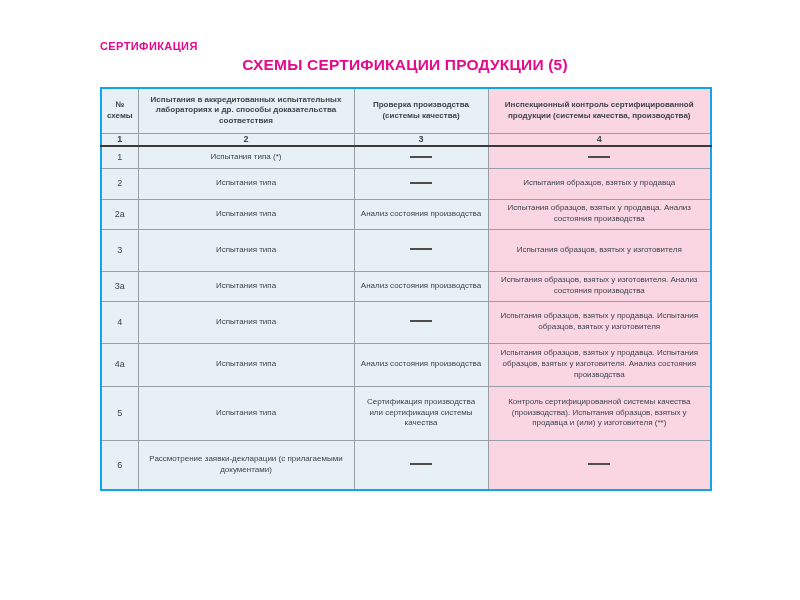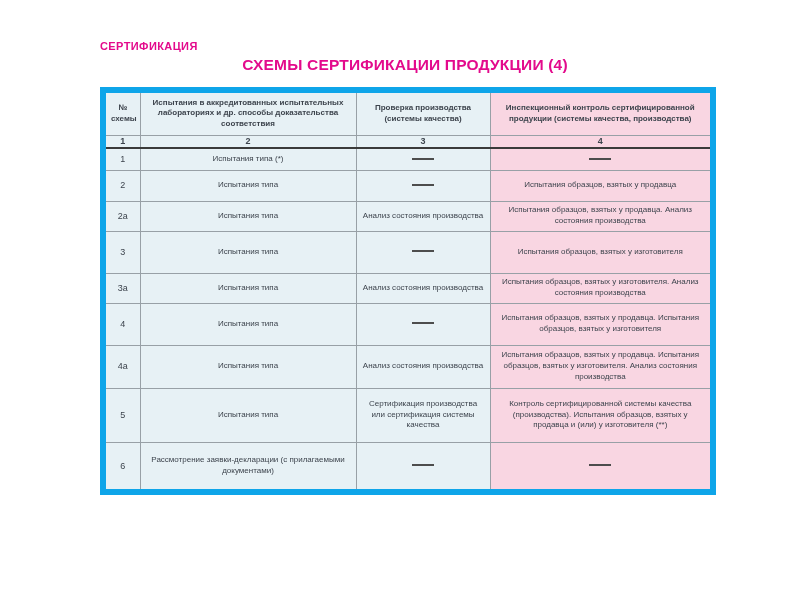--- a/index.html
+++ b/index.html
@@ -30,21 +30,21 @@
     font-weight: bold;
     font-size: 15.5px;
     letter-spacing: 0.2px;
     margin-top: 4px;
   }
   table.cert {
     border-collapse: collapse;
     table-layout: fixed;
     width: 610px;
     margin-top: 13px;
-    border: 6px solid #0ea5e9;
+    border: 2px solid #0ea5e9;
   }
   table.cert th, table.cert td {
     border: 1px solid #98a0a6;
     text-align: center;
     vertical-align: middle;
     color: #3d444d;
     padding: 2px 5px;
     background: #e7f1f5;
     overflow: hidden;
   }
@@ -84,21 +84,21 @@
     height: 2px;
     background: #4d4d4d;
     vertical-align: middle;
   }
 </style>
 </head>
 <body>
 
 <div class="slide">
   <div class="supertitle">СЕРТИФИКАЦИЯ</div>
-  <div class="main-title">СХЕМЫ СЕРТИФИКАЦИИ ПРОДУКЦИИ (4)</div>
+  <div class="main-title">СХЕМЫ СЕРТИФИКАЦИИ ПРОДУКЦИИ (5)</div>
 
   <table class="cert">
     <colgroup>
       <col style="width:37px">
       <col style="width:216px">
       <col style="width:134px">
       <col style="width:223px">
     </colgroup>
     <thead>
       <tr class="head-row">

